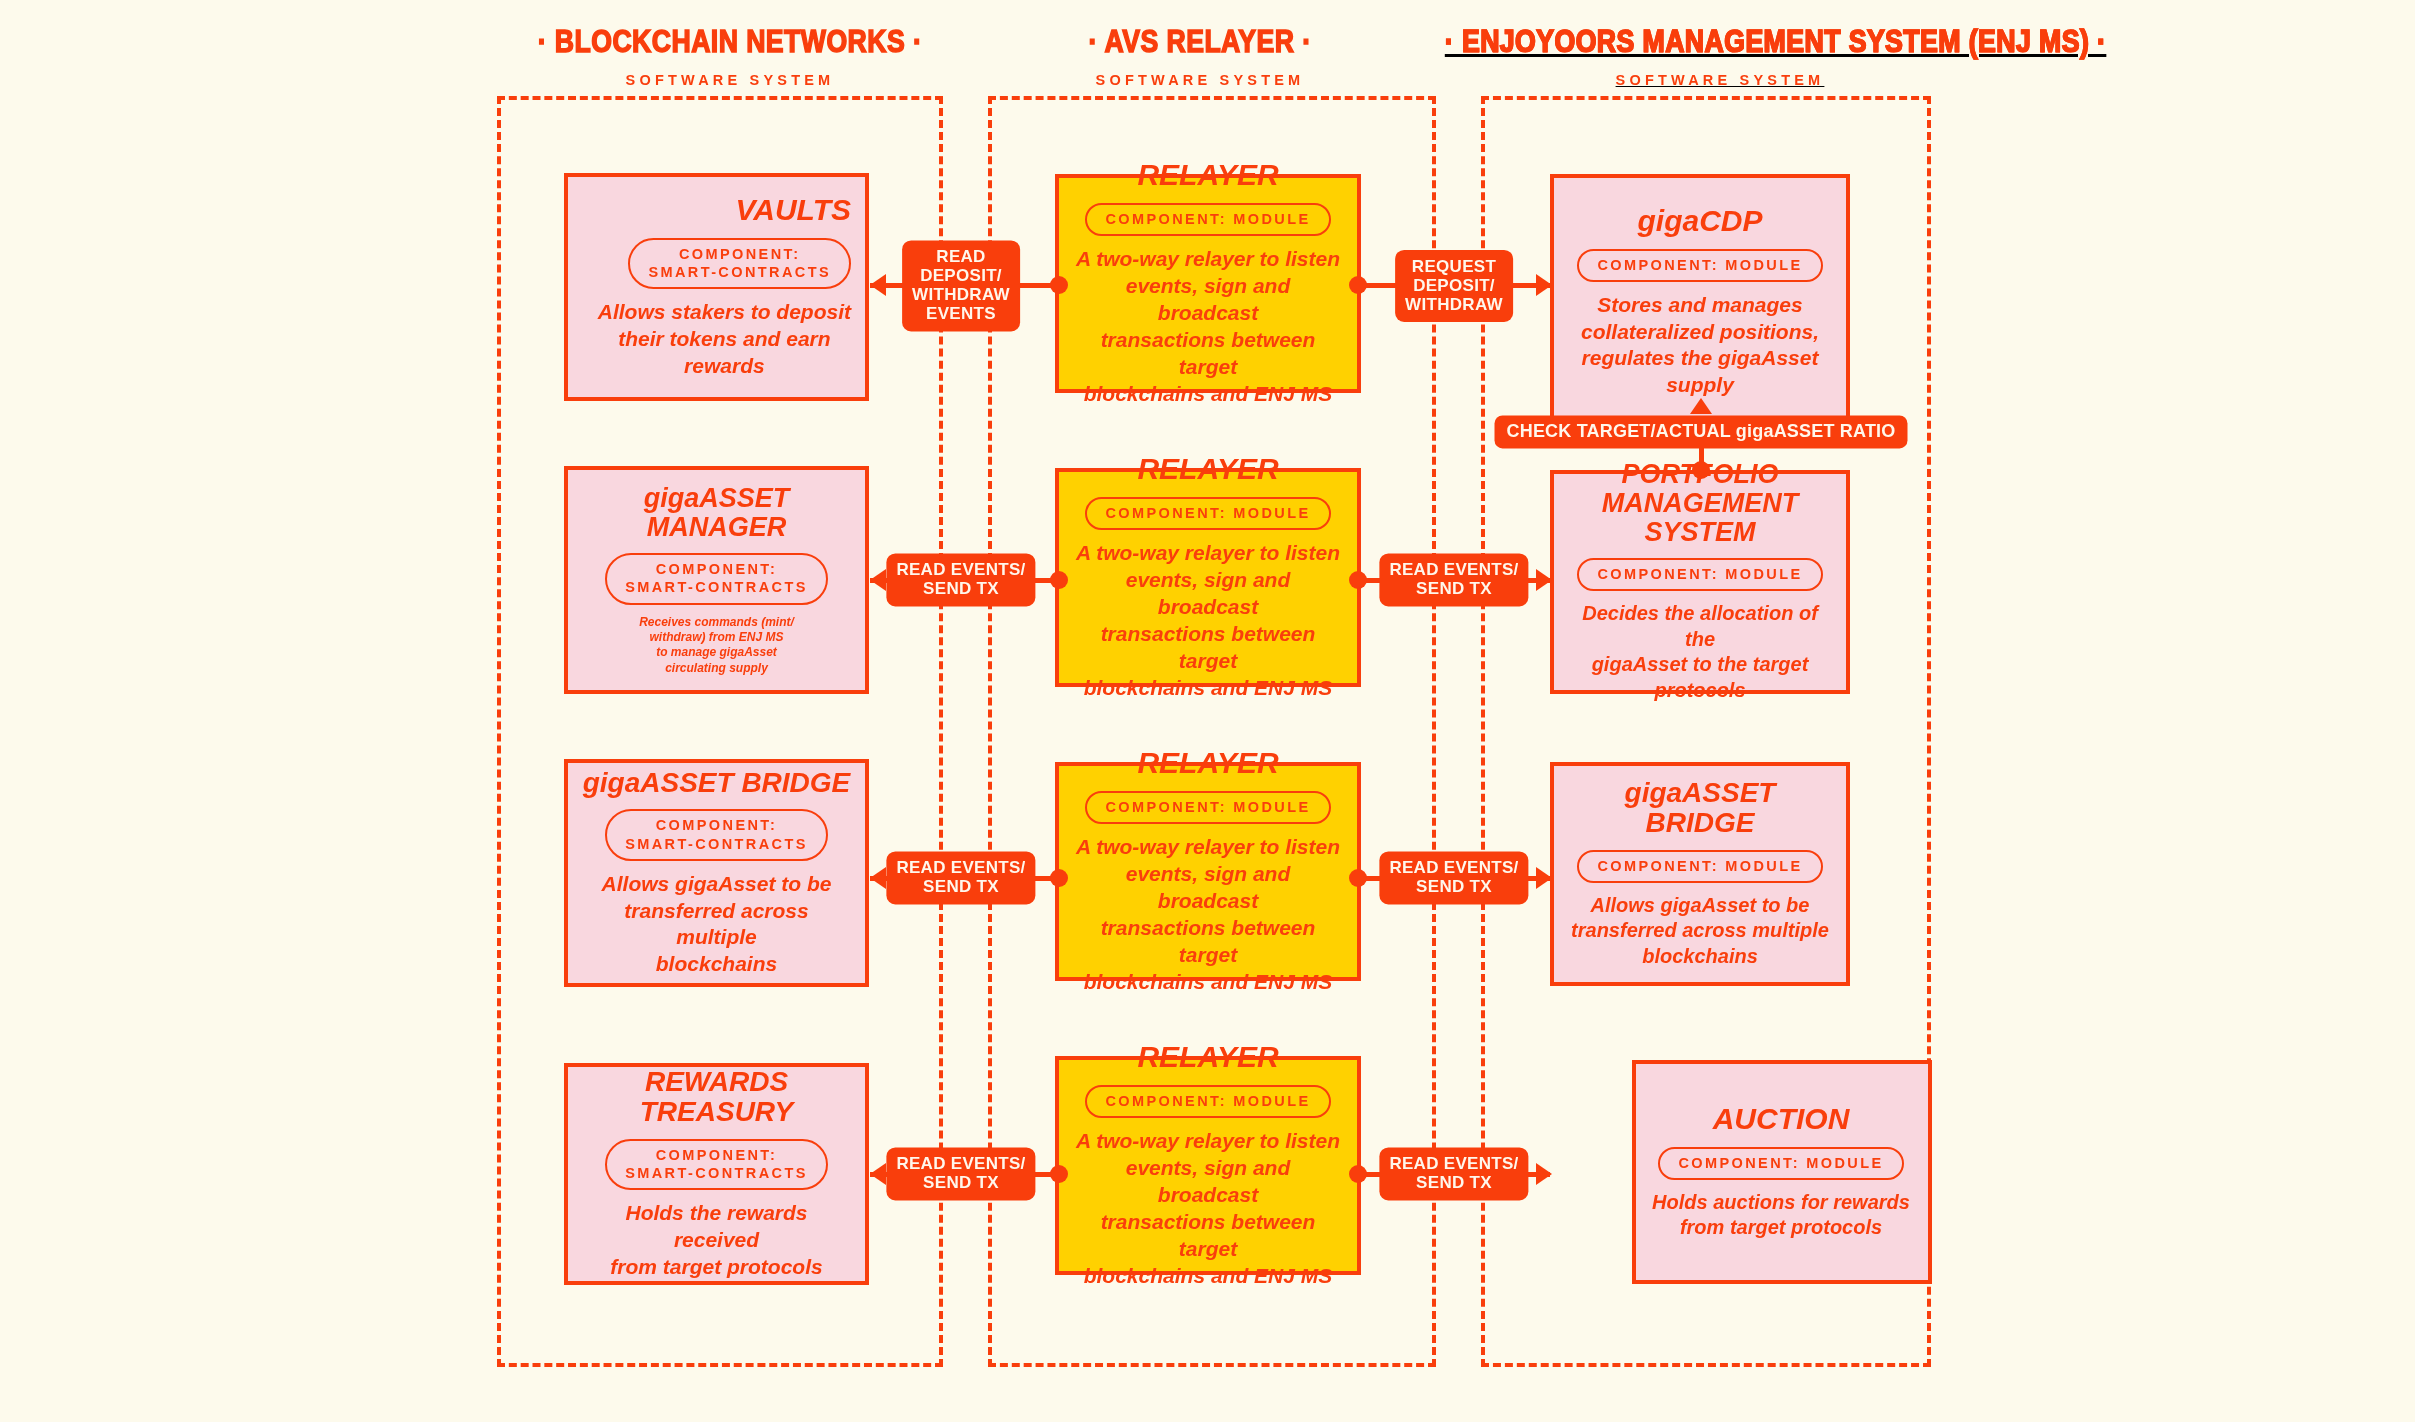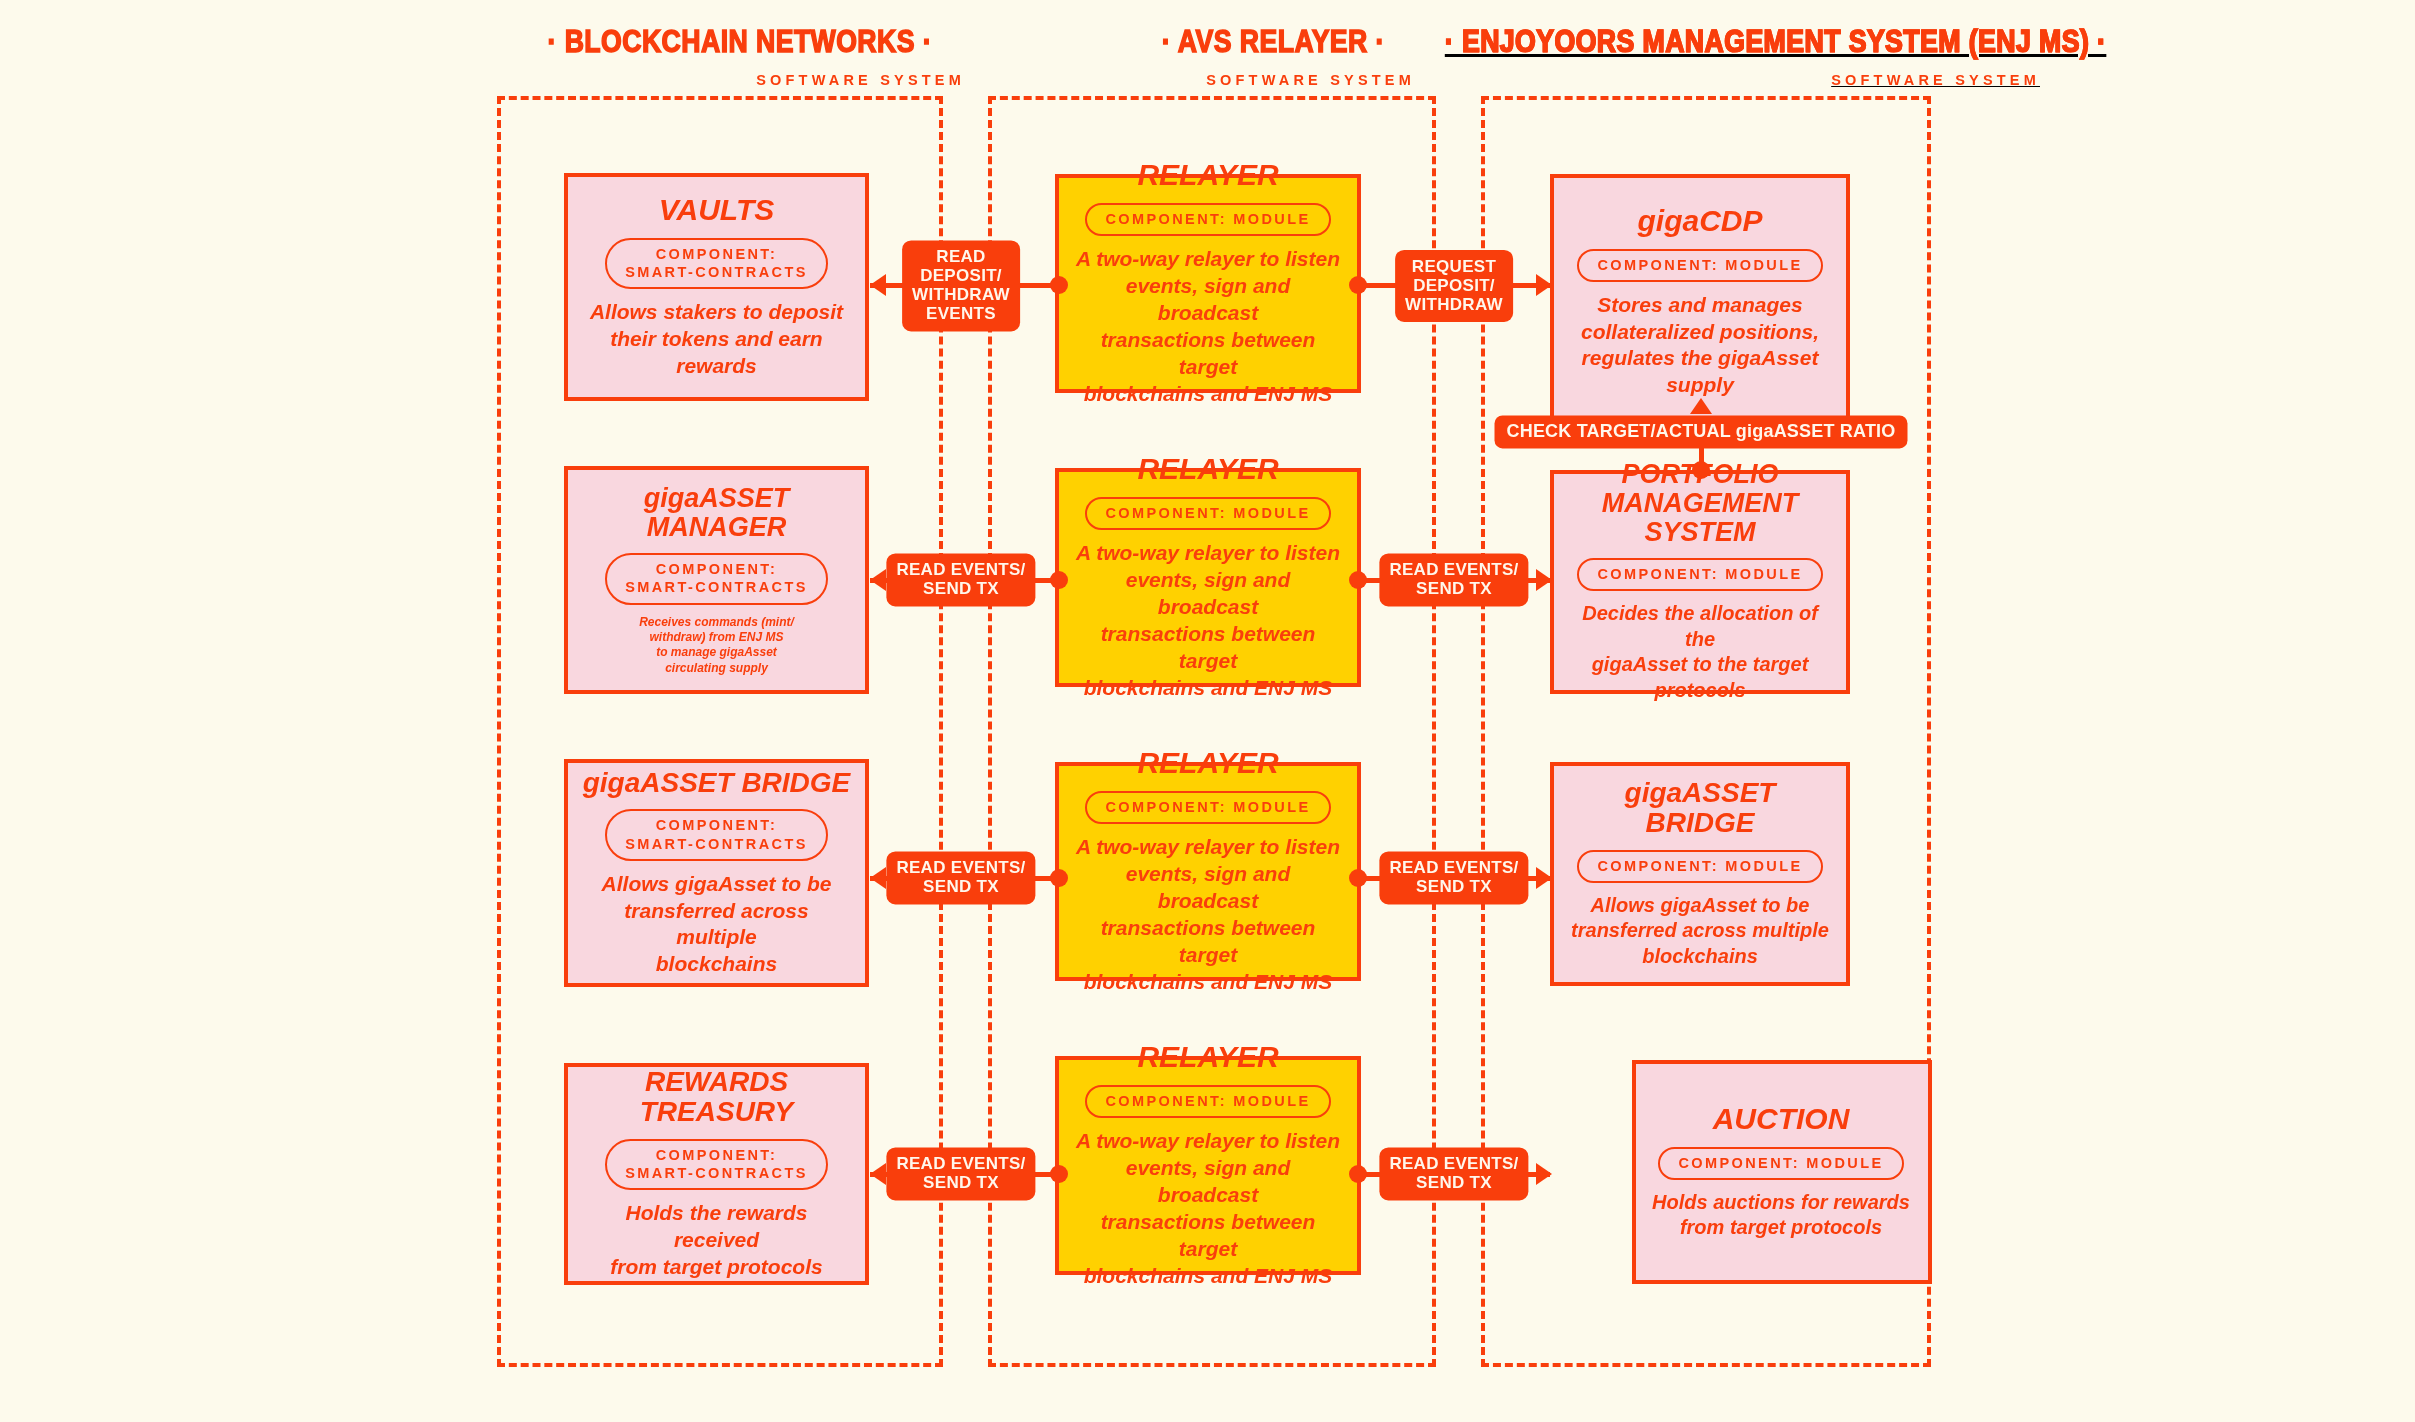--- a/index.html
+++ b/index.html
@@ -12,21 +12,21 @@
   html,body{margin:0;padding:0;}
   body{
     width:2415px;height:1422px;
     background:var(--cream);
     font-family:"Liberation Sans", sans-serif;
     overflow:hidden;
     position:relative;
   }
 
   
-  .hdr{position:absolute;text-align:right;}
+  .hdr{position:absolute;text-align:center;}
   .hdr-title{
     color:var(--orange);
     font-weight:bold;
     font-style:normal;
     font-size:31px;
     letter-spacing:.5px;
     line-height:1;
     white-space:nowrap;
     transform:scaleX(.86);
     -webkit-text-stroke:1.5px var(--orange);
@@ -192,21 +192,21 @@
 <div class="dot" style="left:1358px;top:878px;"></div>
 <div class="arrow-right" style="left:1552px;top:878px;"></div>
 
 <div class="conn-line" style="left:870px;top:1172px;width:190px;height:5px;"></div>
 <div class="arrow-left" style="left:870px;top:1174px;"></div>
 <div class="dot" style="left:1059px;top:1174px;"></div>
 <div class="conn-line" style="left:1358px;top:1172px;width:192px;height:5px;"></div>
 <div class="dot" style="left:1358px;top:1174px;"></div>
 <div class="arrow-right" style="left:1552px;top:1174px;"></div>
 
-<div class="card" style="left:564px;top:173px;width:305px;height:228px;">
+<div class="card" style="left:564px;top:173px;width:305px;height:228px;align-items:flex-end;">
   <div class="card-title">VAULTS</div>
   <div class="pill">COMPONENT:
 SMART-CONTRACTS</div>
   <div class="card-desc">Allows stakers to deposit
 their tokens and earn
 rewards</div>
 </div>
 
 <div class="card" style="left:564px;top:466px;width:305px;height:228px;">
   <div class="card-title" style="font-size:27px;">gigaASSET MANAGER</div>

